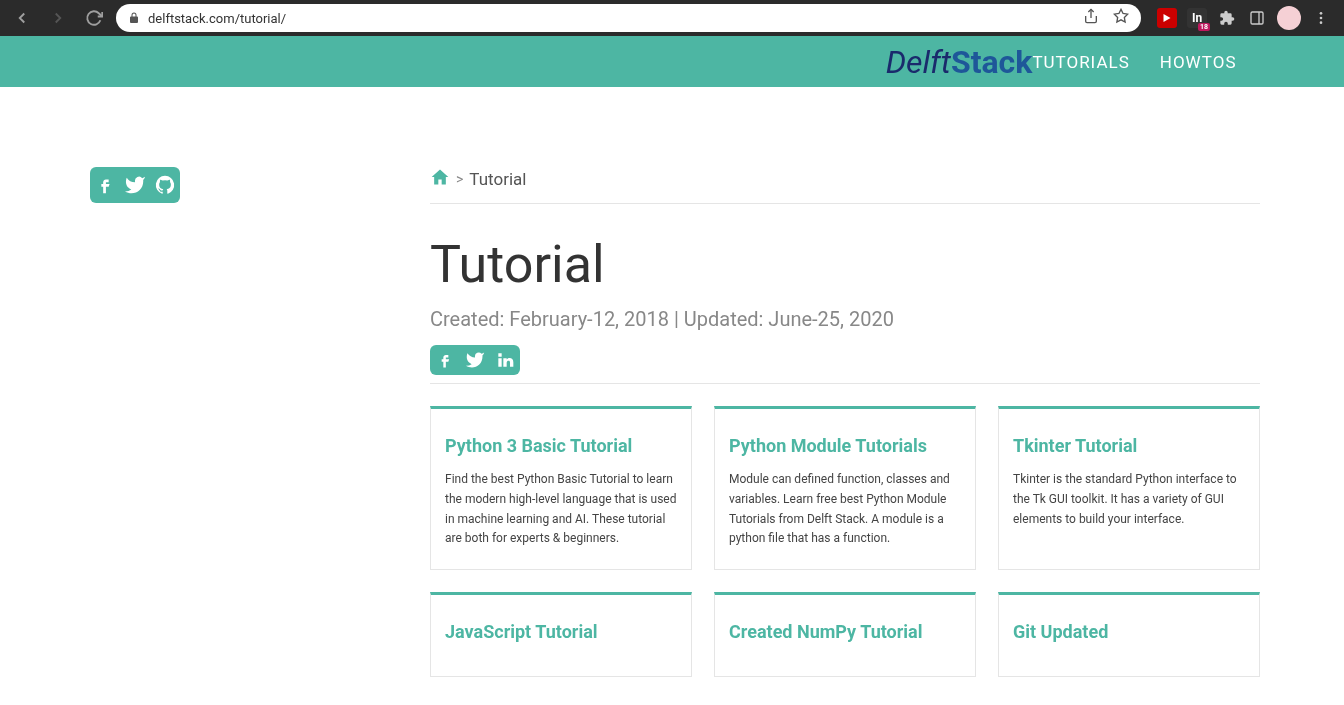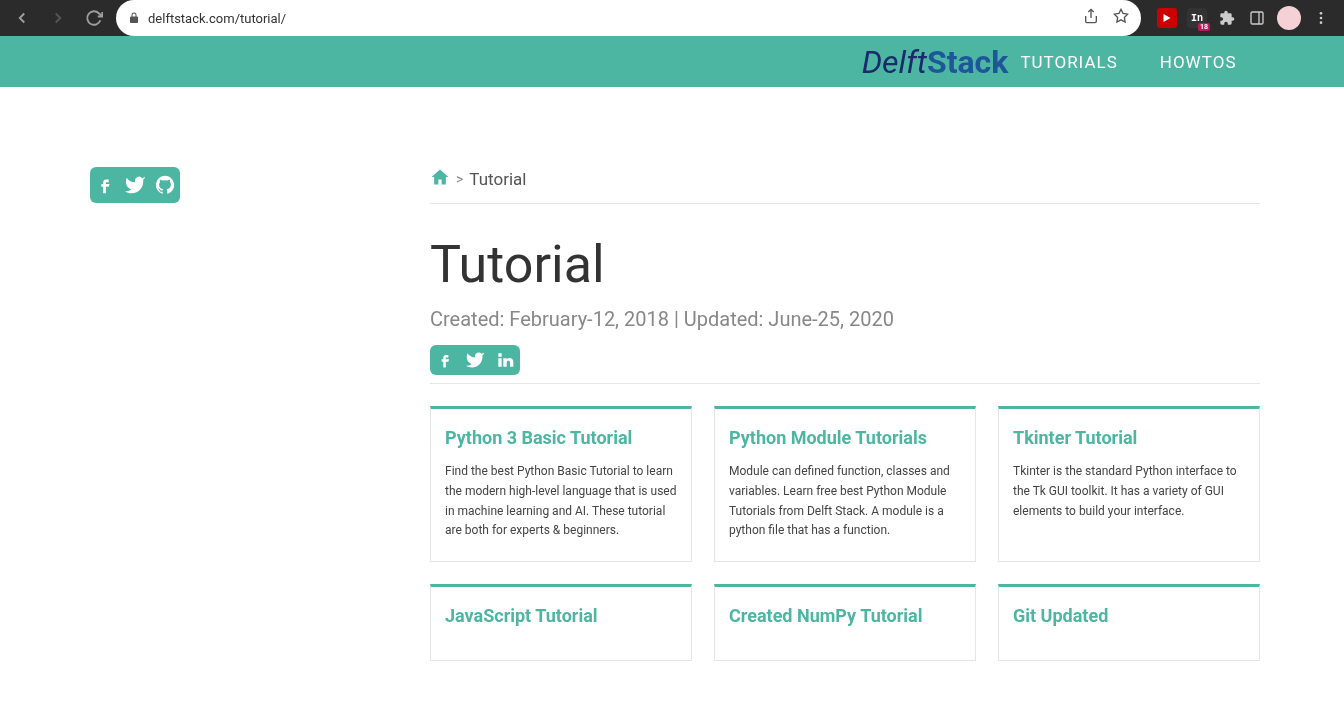--- a/index.html
+++ b/index.html
@@ -2,38 +2,38 @@
 <html><head>
 <meta charset="utf-8">
 <style>
   * { margin: 0; padding: 0; box-sizing: border-box; }
   body { font-family: -apple-system, BlinkMacSystemFont, "Segoe UI", Roboto, sans-serif; background: #fff; width: 1344px; }
 
   
   .chrome-bar { background: #2b2b2b; height: 36px; display: flex; align-items: center; padding: 0 8px; gap: 8px; }
   .nav-btn { width: 28px; height: 28px; display: flex; align-items: center; justify-content: center; color: #9e9e9e; border-radius: 50%; }
   .nav-btn.disabled { color: #555; }
-  .url-bar { flex: 1; background: #fff; border-radius: 18px; height: 36px; display: flex; align-items: center; padding: 0 12px; gap: 8px; max-width: 1025px; }
+  .url-bar { flex: 1; background: #fff; border-radius: 18px; height: 28px; display: flex; align-items: center; padding: 0 12px; gap: 8px; max-width: 1025px; }
   .lock-icon { color: #555; }
   .url-text { color: #333; font-size: 13px; flex: 1; }
   .chrome-icons { display: flex; align-items: center; gap: 10px; margin-left: 8px; }
   .chrome-icon { width: 20px; height: 20px; display: flex; align-items: center; justify-content: center; color: #ccc; }
   .ext-icon { width: 20px; height: 20px; border-radius: 3px; display: flex; align-items: center; justify-content: center; font-size: 9px; font-weight: bold; color: #fff; position: relative; }
   .ext-red { background: #cc0000; }
   .ext-dark { background: #333; }
   .badge { position: absolute; bottom: -3px; right: -3px; background: #be185d; color: #fff; font-size: 7px; padding: 0 2px; border-radius: 2px; }
   .profile-circle { width: 24px; height: 24px; border-radius: 50%; background: #f5d0d5; }
 
   
   .site-header { background: #4db6a3; height: 51px; display: flex; align-items: center; padding: 0 8%; justify-content: flex-end; }
   .logo { font-size: 32px; font-weight: 600; }
   .logo-part1 { color: #1a2a6c; font-weight: 400; font-style: italic; }
   .logo-part2 { color: #1e5799; font-weight: 700; }
   .nav-links { display: flex; gap: 30px; }
-  .nav-link { color: #fff; font-size: 17px; letter-spacing: 1px; text-decoration: none; margin-left: 12px; }
+  .nav-link { color: #fff; font-size: 17px; letter-spacing: 1px; text-decoration: none; }
 
   
   .content-wrapper { display: flex; padding: 80px 0 0 0; }
   .left-sidebar { width: 90px; margin-left: 90px; }
   .social-group { display: flex; }
   .social-btn { width: 36px; height: 36px; background: #4db6a3; color: #fff; display: flex; align-items: center; justify-content: center; }
   .social-btn:first-child { border-radius: 6px 0 0 6px; }
   .social-btn:last-child { border-radius: 0 6px 6px 0; }
 
   .main-content { margin-left: 250px; width: 830px; }
@@ -46,21 +46,21 @@
   .date-line { color: #888; font-size: 20px; margin-top: 12px; }
 
   .share-group { display: flex; margin-top: 14px; margin-bottom: 8px; }
   .share-btn { width: 30px; height: 30px; background: #4db6a3; color: #fff; display: flex; align-items: center; justify-content: center; }
   .share-btn:first-child { border-radius: 6px 0 0 6px; }
   .share-btn:last-child { border-radius: 0 6px 6px 0; }
 
   .divider { border-top: 1px solid #e5e5e5; margin-bottom: 22px; }
 
   .cards-grid { display: grid; grid-template-columns: repeat(3, 1fr); gap: 22px; }
-  .card { border: 1px solid #e5e5e5; border-top: 3px solid #4db6a3; padding: 18px 14px 20px 14px; }
+  .card { border: 1px solid #e5e5e5; border-top: 3px solid #4db6a3; padding: 26px 14px 20px 14px; }
   .card-title { color: #4db6a3; font-size: 18px; font-weight: 700; margin-bottom: 14px; }
   .card-desc { color: #444; font-size: 12px; line-height: 1.65; }
 </style>
 </head>
 <body>
 
 <div class="chrome-bar">
   <div class="nav-btn">
     <svg width="18" height="18" viewBox="0 0 24 24" fill="none" stroke="currentColor" stroke-width="2.5">
         <path d="M15 18l-6-6 6-6"></path>
@@ -97,21 +97,21 @@
         </svg>
     </span>
   </div>
   <div class="chrome-icons">
     <div class="ext-icon ext-red">
       <svg width="12" height="12" viewBox="0 0 24 24" fill="#fff">
           <path d="M5 4l14 8-14 8z"></path>
         </svg>
     </div>
     <div class="ext-icon ext-dark">
-      <span style="font-size:10px;font-family:Liberation Mono, monospace;">In</span>
+      <span style="font-size:12px;">In</span>
       <span class="badge">18</span>
     </div>
     <div class="chrome-icon">
       <svg width="16" height="16" viewBox="0 0 24 24" fill="currentColor">
           <path d="M20.5 11H19V7a2 2 0 0 0-2-2h-4V3.5a2.5 2.5 0 0 0-5 0V5H4a2 2 0 0 0-2 2v3.8h1.5a2.7 2.7 0 0 1 0 5.4H2V20a2 2 0 0 0 2 2h3.8v-1.5a2.7 2.7 0 0 1 5.4 0V22H17a2 2 0 0 0 2-2v-4h1.5a2.5 2.5 0 0 0 0-5z"></path>
         </svg>
     </div>
     <div class="chrome-icon">
       <svg width="16" height="16" viewBox="0 0 24 24" fill="none" stroke="currentColor" stroke-width="2">
           <rect x="3" y="3" width="18" height="18" rx="2"></rect>

